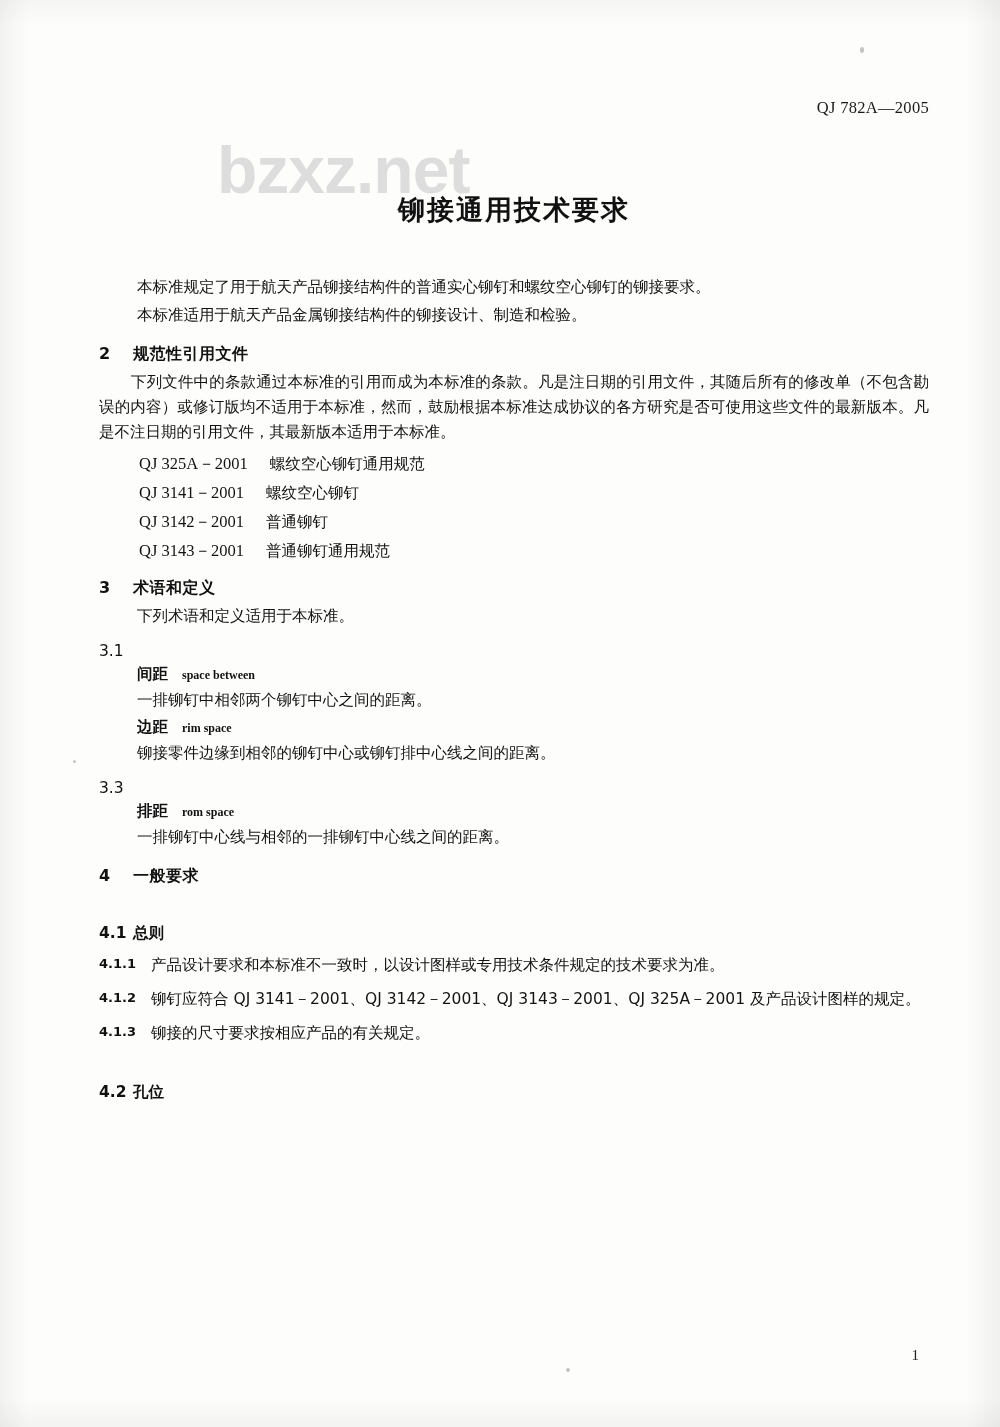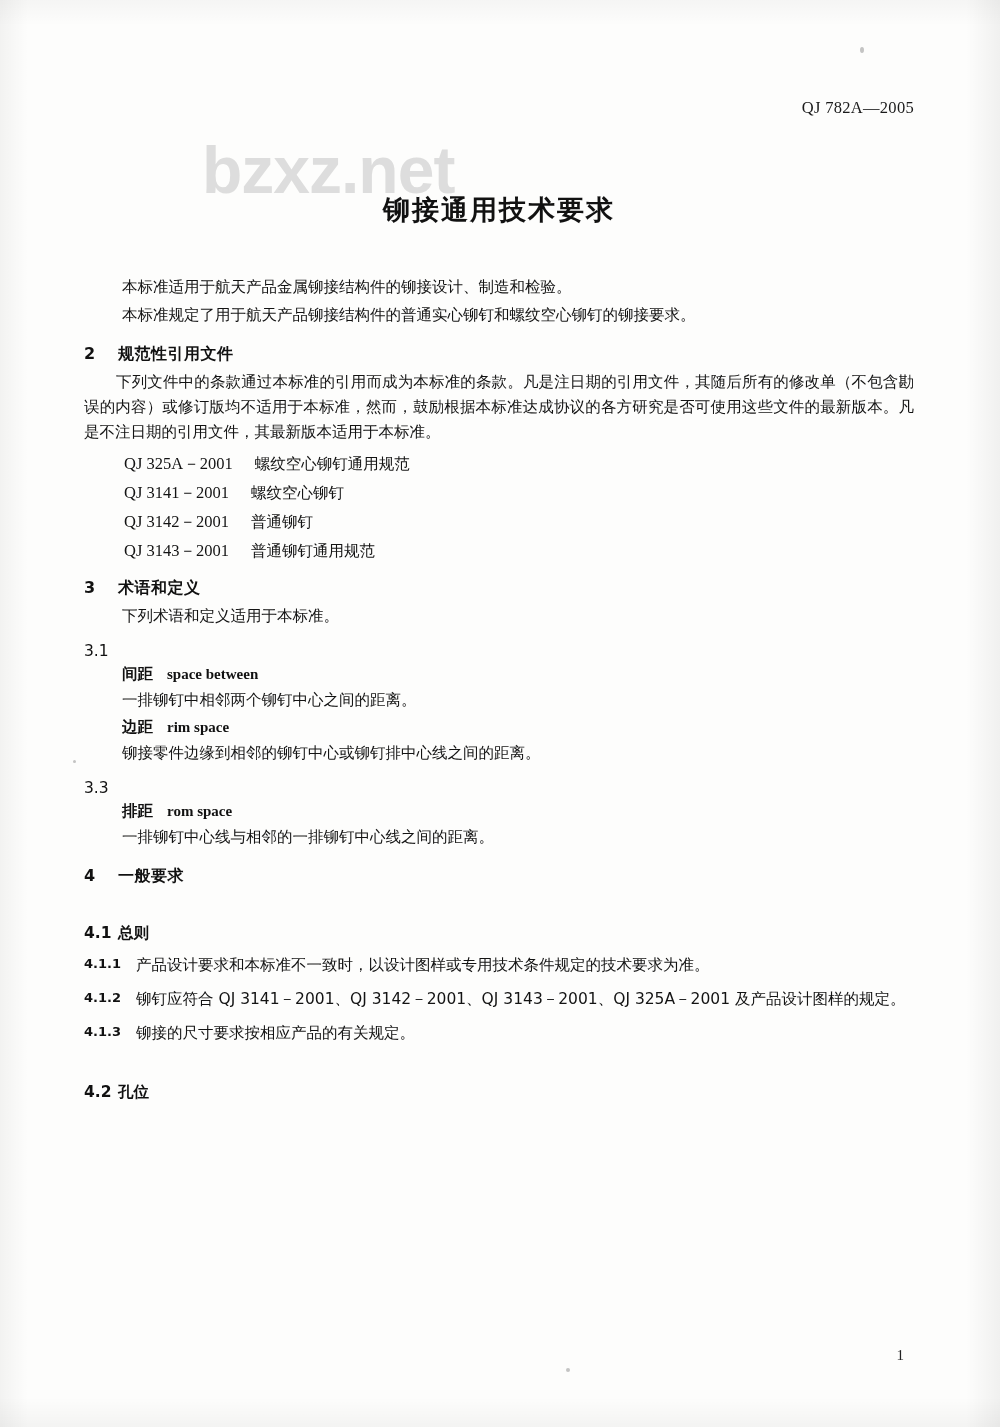--- a/index.html
+++ b/index.html
@@ -26,21 +26,21 @@
     inset: 0;
     pointer-events: none;
     background:
       linear-gradient(to right, rgba(0,0,0,0.045) 0px, rgba(0,0,0,0.0) 28px),
       linear-gradient(to left, rgba(0,0,0,0.05) 0px, rgba(0,0,0,0.0) 34px),
       linear-gradient(to bottom, rgba(0,0,0,0.03) 0px, rgba(0,0,0,0.0) 26px),
       linear-gradient(to top, rgba(0,0,0,0.04) 0px, rgba(0,0,0,0.0) 30px);
   }
   .content {
     position: absolute;
-    left: 84px;
+    left: 99px;
     top: 0;
     width: 830px;
     height: 1427px;
   }
   .header-code {
     position: absolute;
     right: 0px;
     top: 98px;
     font-family: "Liberation Serif", serif;
     font-size: 16.5px;
@@ -110,21 +110,21 @@
   .term-name {
     font-family: "DejaVu Sans", "Liberation Sans", sans-serif;
     font-weight: bold;
     font-size: 15.5px;
     margin: 4px 0 2px 38px;
   }
   .term-name .en {
     font-family: "Liberation Serif", serif;
     font-weight: bold;
     margin-left: 14px;
-    font-size: 15px;
+    font-size: 12px;
   }
   p.para {
     font-family: "DejaVu Sans", "Liberation Sans", sans-serif;
     font-size: 15.5px;
     line-height: 1.62;
     margin: 3px 0 3px 0;
     text-align: justify;
     color: #131313;
   }
   p.indent1 { margin-left: 38px; }
@@ -186,22 +186,22 @@
   <div class="content">
 
     <div class="header-code">QJ 782A—2005</div>
 
     <div class="watermark">bzxz.net</div>
 
     <div class="doc-title">铆接通用技术要求</div>
 
     <div class="body-block">
 
+      <p class="para indent1">本标准规定了用于航天产品铆接结构件的普通实心铆钉和螺纹空心铆钉的铆接要求。</p>
       <p class="para indent1">本标准适用于航天产品金属铆接结构件的铆接设计、制造和检验。</p>
-      <p class="para indent1">本标准规定了用于航天产品铆接结构件的普通实心铆钉和螺纹空心铆钉的铆接要求。</p>
 
       <div class="sec-h">
         <span class="num">2</span><span>规范性引用文件</span>
       </div>
       <p class="para indent-first" style="">下列文件中的条款通过本标准的引用而成为本标准的条款。凡是注日期的引用文件，其随后所有的修改单（不包含勘误的内容）或修订版均不适用于本标准，然而，鼓励根据本标准达成协议的各方研究是否可使用这些文件的最新版本。凡是不注日期的引用文件，其最新版本适用于本标准。</p>
 
       <div class="ref-line">
         <span>QJ 325A－2001</span><span class="rname">螺纹空心铆钉通用规范</span>
       </div>
       <div class="ref-line">

